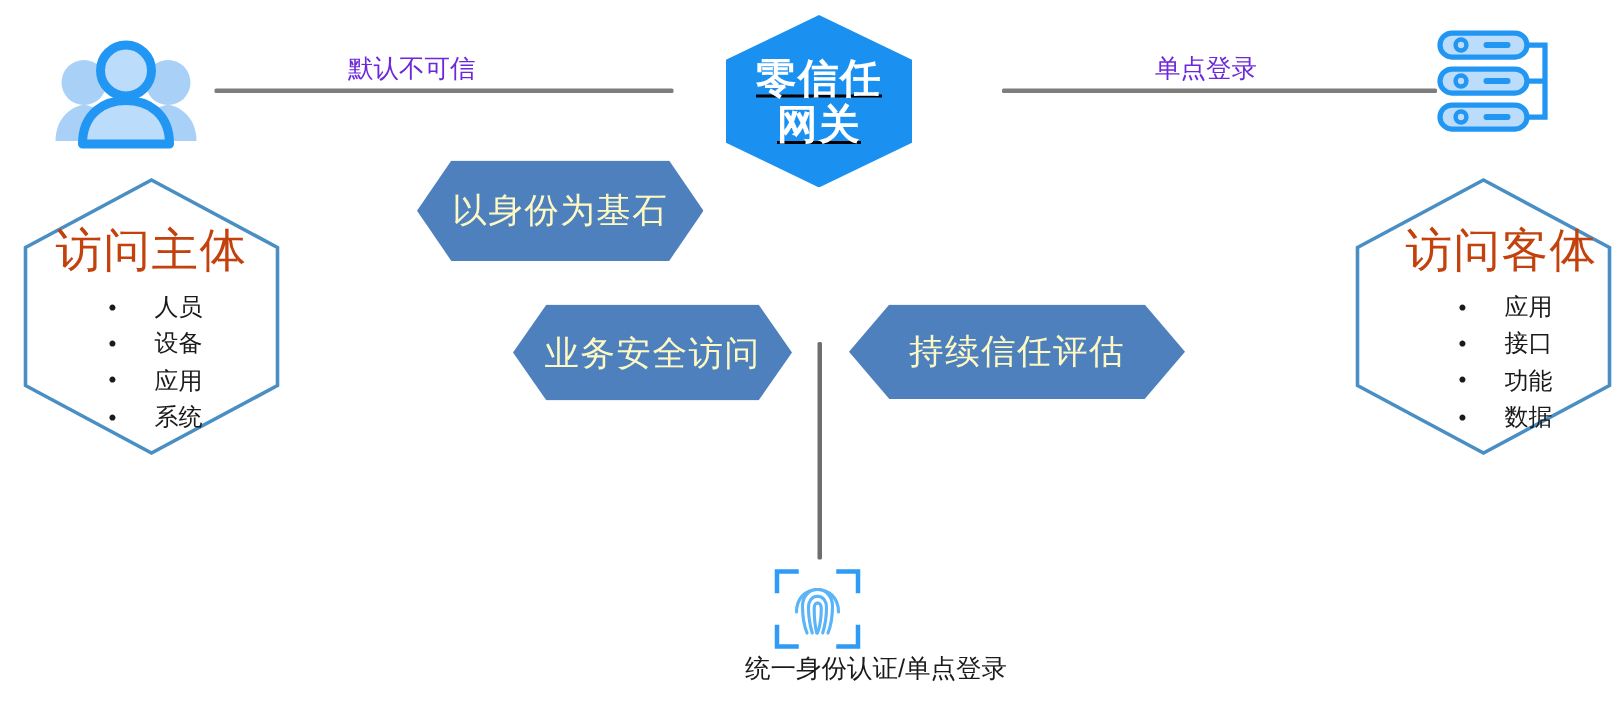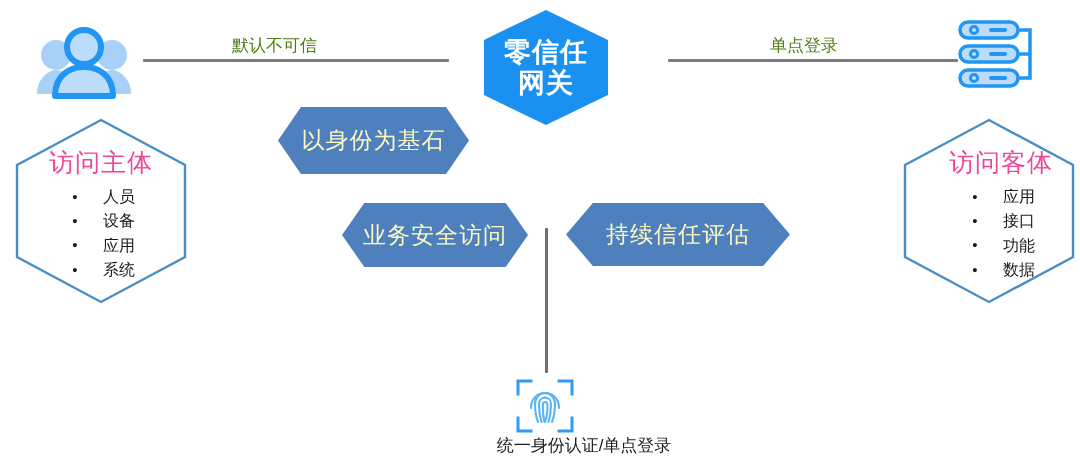--- a/index.html
+++ b/index.html
@@ -13,21 +13,21 @@
 
   
   .hline{
     position:absolute;height:3px;background:#7d7d7d;border-radius:1px;
   }
   .vline{
     position:absolute;width:3px;background:#6e6e6e;border-radius:1px;
   }
   .linelabel{
     position:absolute;
-    font-size:17px;color:#4d7c0f;
+    font-size:17px;color:#6d28d9;
     white-space:nowrap;
     font-family:"Liberation Sans","DejaVu Sans",sans-serif;
   }
 
   
   .hex-center{
     position:absolute;
     background:#1a91f0;
     clip-path:polygon(50% 0%,100% 26%,100% 74%,50% 100%,0% 74%,0% 26%);
     display:flex;align-items:center;justify-content:center;
@@ -54,21 +54,21 @@
     position:absolute;
   }
   .hex-outline svg{position:absolute;left:0;top:0;}
   .hex-outline .inner{
     position:absolute;left:0;top:0;width:100%;height:100%;
     display:flex;flex-direction:column;align-items:center;
     justify-content:flex-start;
     padding-top:28px;box-sizing:border-box;
   }
   .hex-title{
-    font-size:25px;color:#ec4899;letter-spacing:1px;margin-bottom:6px;
+    font-size:31px;color:#c2410c;letter-spacing:1px;margin-bottom:6px;
   }
   .hex-list{list-style:none;margin:0;padding:0;}
   .hex-list li{
     font-size:16px;color:#1a1a1a;line-height:1.52;
     display:flex;align-items:center;white-space:nowrap;
   }
   .hex-list li .bullet{
     display:inline-block;width:16px;text-align:center;
     font-size:15px;color:#1a1a1a;
   }
@@ -127,21 +127,21 @@
         <line x1="34" y1="36" x2="48" y2="36"></line>
         <line x1="34" y1="60" x2="48" y2="60"></line>
       </g>
       <g stroke="#2196f3" stroke-width="3.5" fill="none">
         <path d="M61 12 H73 V60 H61"></path>
         <line x1="73" y1="36" x2="61" y2="36"></line>
       </g>
     </svg>
   </div>
 
-  <div class="hex-center" style="left:484px;top:10px;width:124px;height:115px;">
+  <div class="hex-center" style="left:484px;top:10px;width:124px;height:115px;text-decoration:underline;">
     <div class="t">零信任</div>
     <div class="t">网关</div>
   </div>
 
   <div class="hex-flat" style="left:278px;top:107px;width:191px;height:67px;">
     <span class="t">以身份为基石</span>
   </div>
 
 
   <div class="hex-flat" style="left:566px;top:203px;width:224px;height:63px;">

